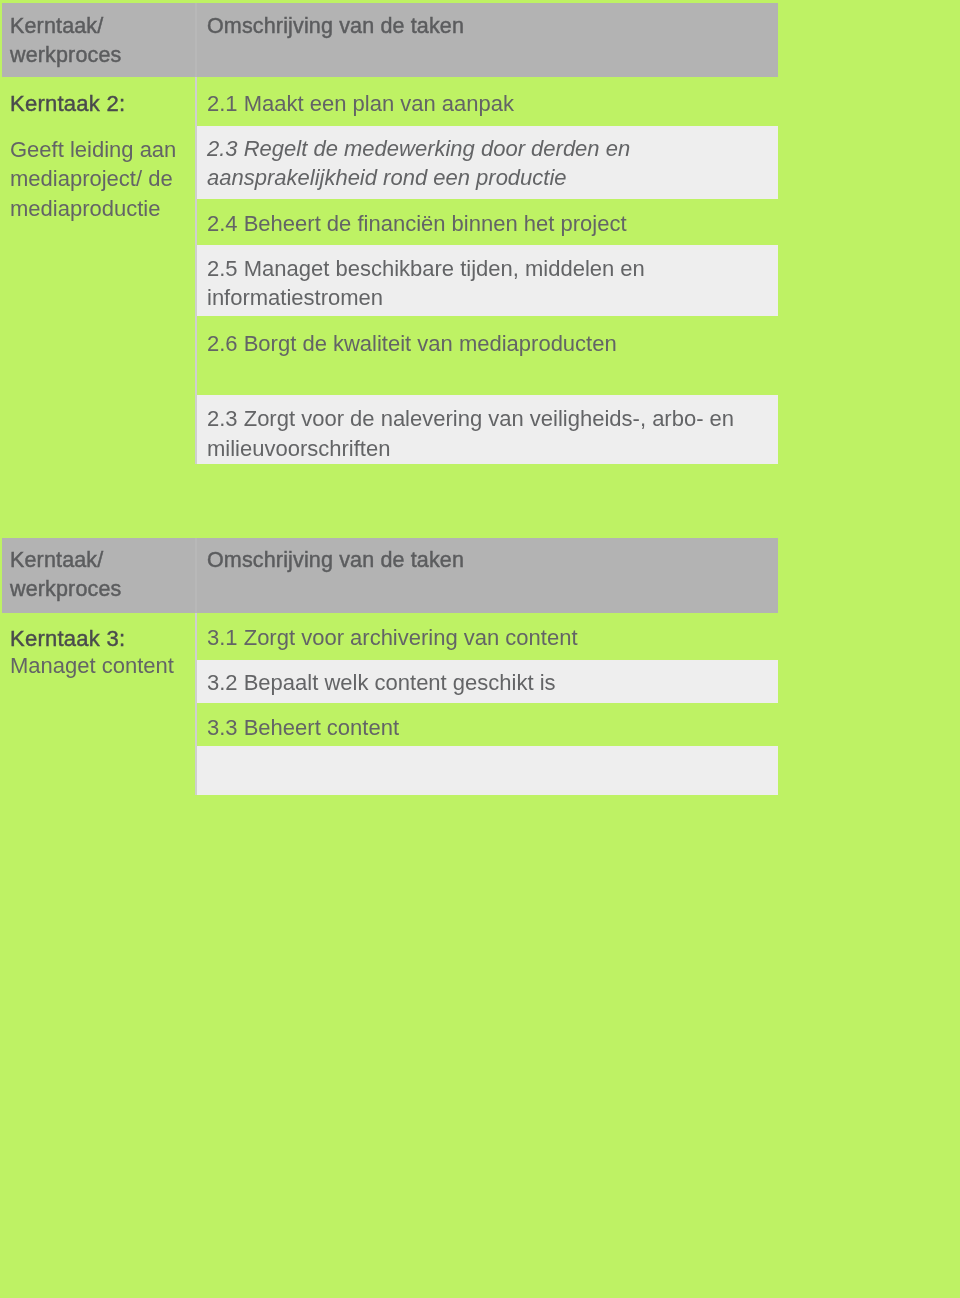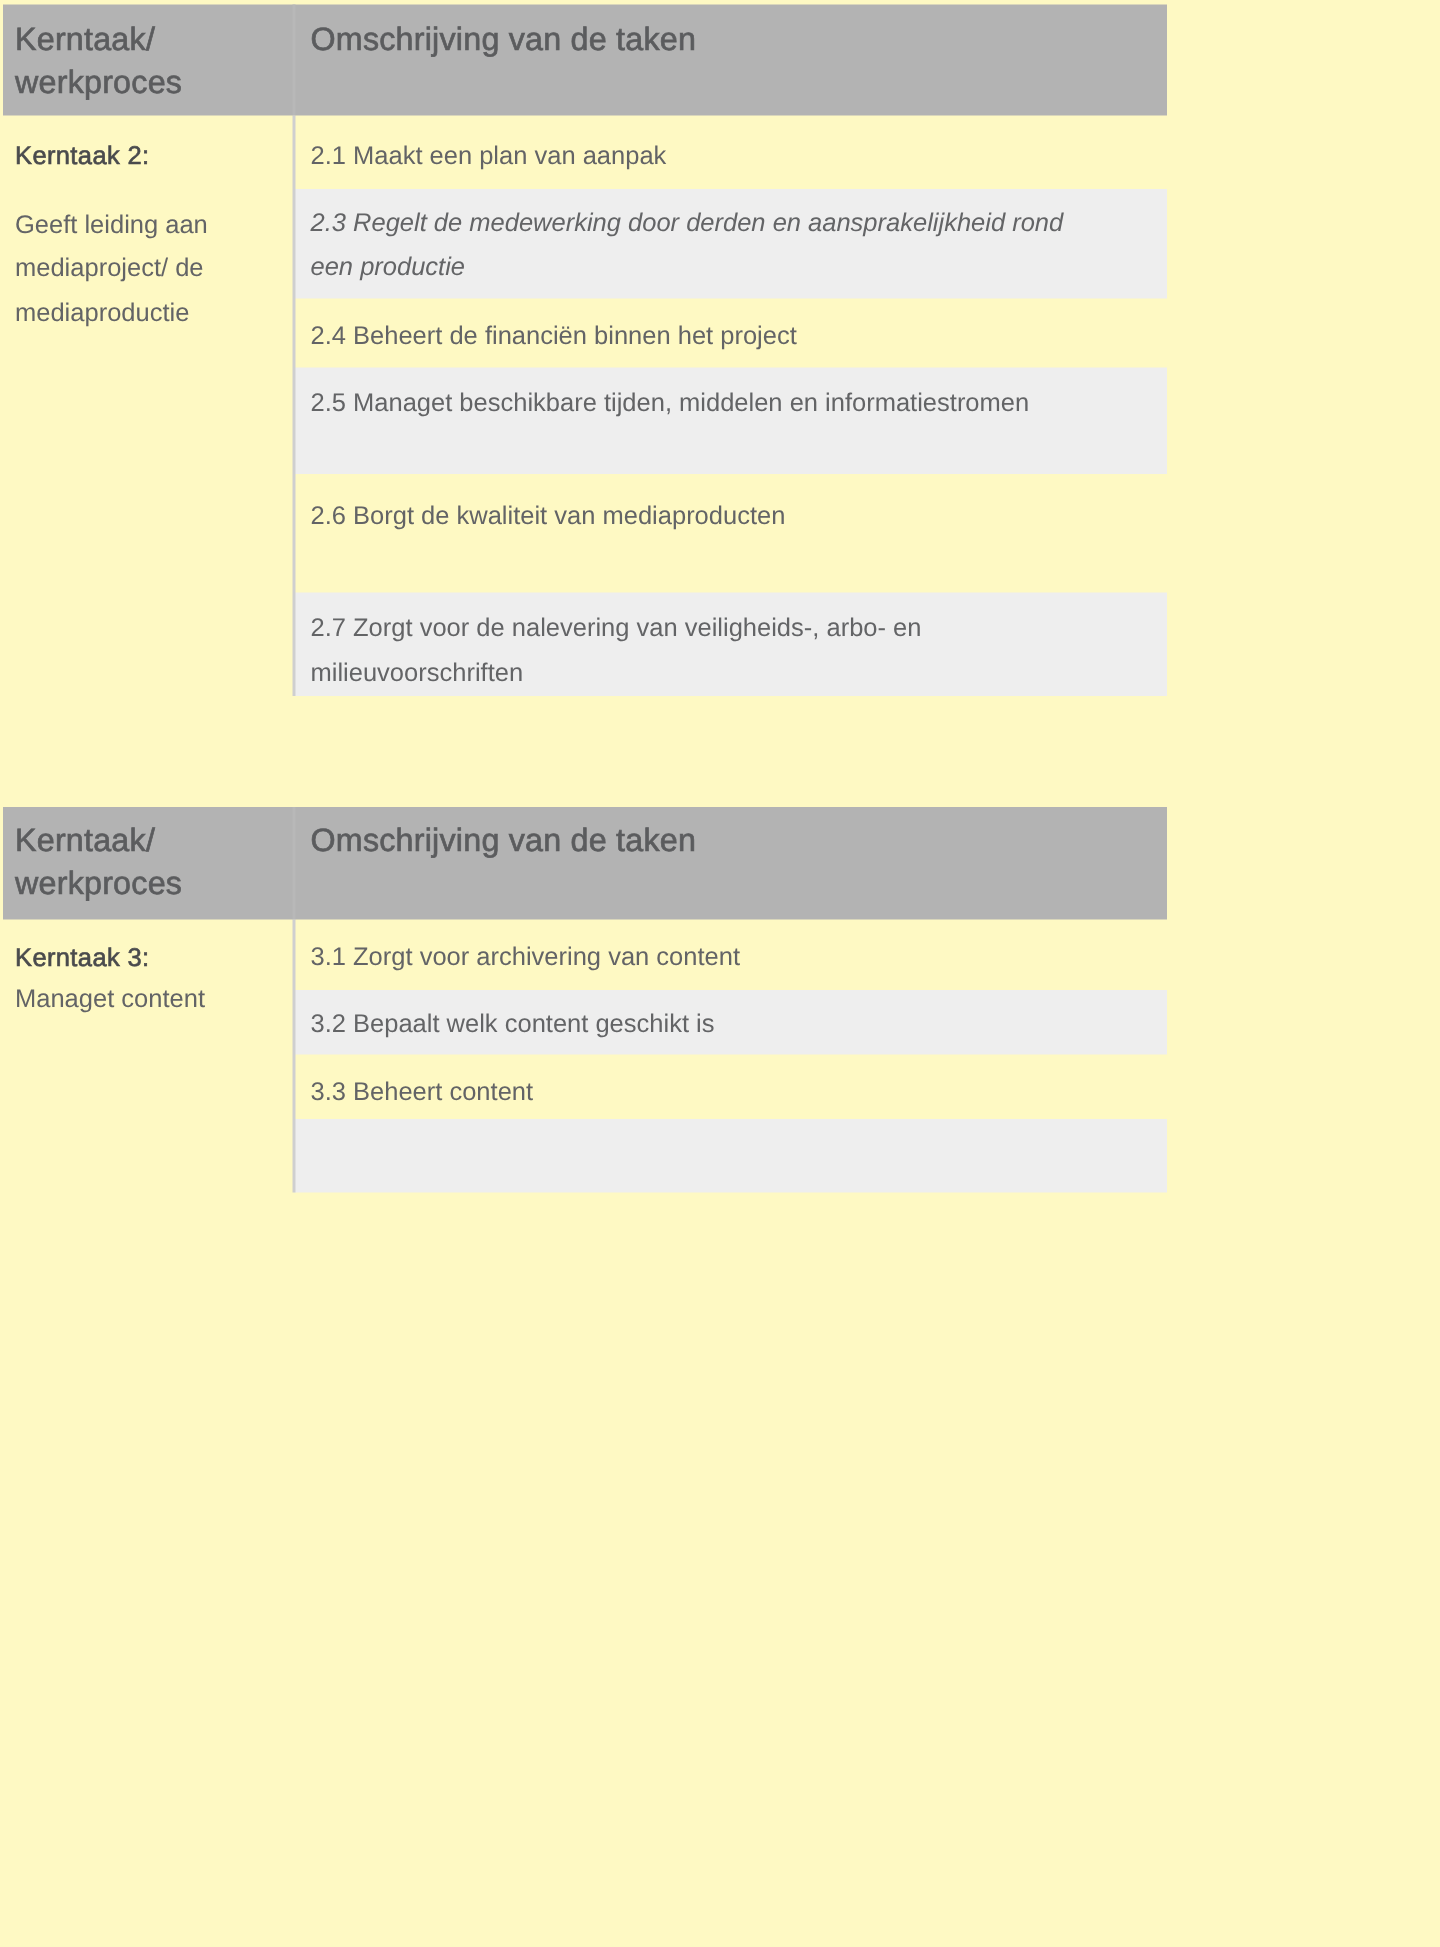--- a/index.html
+++ b/index.html
@@ -1,28 +1,28 @@
 <!DOCTYPE html>
 <html><head>
 <meta charset="utf-8">
 <style>
   html, body { margin:0; padding:0; background:#ffffff; }
   body {
     width:960px; height:1298px; position:relative; overflow:hidden;
     font-family:"Liberation Sans", sans-serif;
     -webkit-font-smoothing:antialiased;
   }
-  .page { position:absolute; left:0; top:0; width:960px; height:1298px; background:#fef9c3; }
+  .page { position:absolute; left:0; top:0; width:960px; height:1298px; background:#bef264; }
 
   .band    { position:absolute; }
   .hdrbg   { background:#b3b3b3; }
   .zebra   { background:#eeeeee; }
 
   .cellq {
-    position:absolute; color:#636466; font-size:17px; line-height:29.5px;
+    position:absolute; color:#636466; font-size:22px; line-height:29.5px;
     letter-spacing:0px;
   }
   .cellq.b {
     color:#4a4b4d; letter-spacing:0.25px; -webkit-text-stroke:0.42px #4a4b4d;
   }
   .hdrtxt {
     position:absolute; color:#5b5c5e; font-size:21.5px; line-height:29px;
     letter-spacing:0.15px; -webkit-text-stroke:0.45px #5b5c5e;
   }
 
@@ -57,21 +57,21 @@
     <div class="vdiv" style="left:195.3px; top:77px; height:387px;"></div>
 
     <div class="cellq b" style="left:10px; top:89px;">Kerntaak 2:</div>
     <div class="cellq" style="left:10px; top:134.5px; width:172px;">Geeft leiding aan mediaproject/ de mediaproductie</div>
 
     <div class="cellq" style="left:207px; top:88.5px; width:530px;">2.1 Maakt een plan van aanpak</div>
     <div class="cellq" style="left:207px; top:133.5px; width:530px;font-style:italic;">2.3 Regelt de medewerking door derden en aansprakelijkheid rond een productie</div>
     <div class="cellq" style="left:207px; top:209px; width:530px;">2.4 Beheert de financiën binnen het project</div>
     <div class="cellq" style="left:207px; top:253.5px; width:530px;">2.5 Managet beschikbare tijden, middelen en informatiestromen</div>
     <div class="cellq" style="left:207px; top:329px; width:530px;">2.6 Borgt de kwaliteit van mediaproducten</div>
-    <div class="cellq" style="left:207px; top:404px; width:530px;">2.7 Zorgt voor de nalevering van veiligheids-, arbo- en milieuvoorschriften</div>
+    <div class="cellq" style="left:207px; top:404px; width:530px;">2.3 Zorgt voor de nalevering van veiligheids-, arbo- en milieuvoorschriften</div>
   </div>
 
   <div class="tbl">
     <div class="band hdrbg" style="left:2px; top:538px; width:776px; height:75px;"></div>
     <div class="hdrdiv" style="left:195.3px; top:538px; height:75px;"></div>
     <div class="hdrtxt" style="left:10px; top:546.2px; width:150px;">Kerntaak/ werkproces</div>
     <div class="hdrtxt" style="left:207px; top:546.2px; width:540px;">Omschrijving van de taken</div>
 
     <div class="band zebra" style="left:196px; top:660px; width:582px; height:43px;"></div>
     <div class="band zebra" style="left:196px; top:746px; width:582px; height:49px;"></div>

